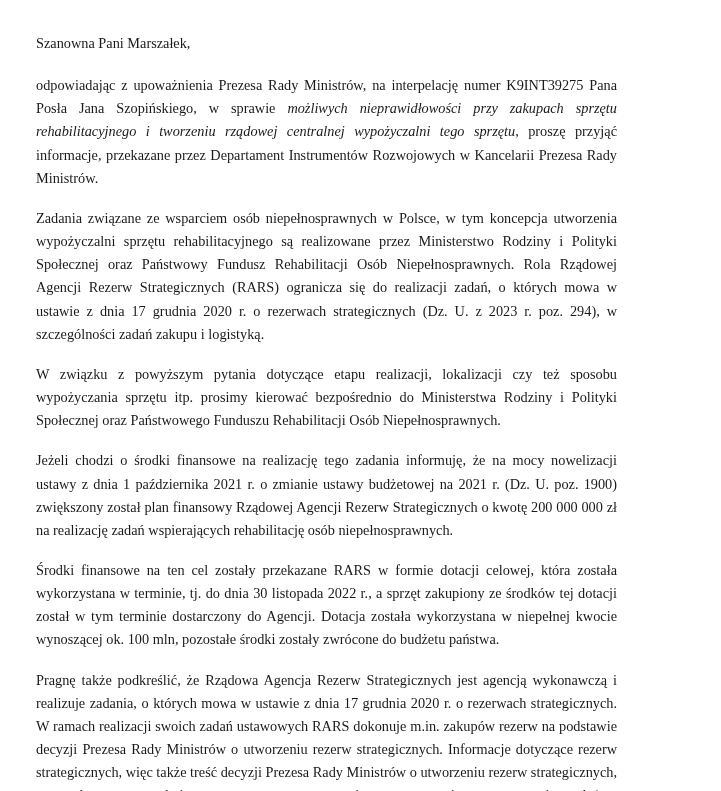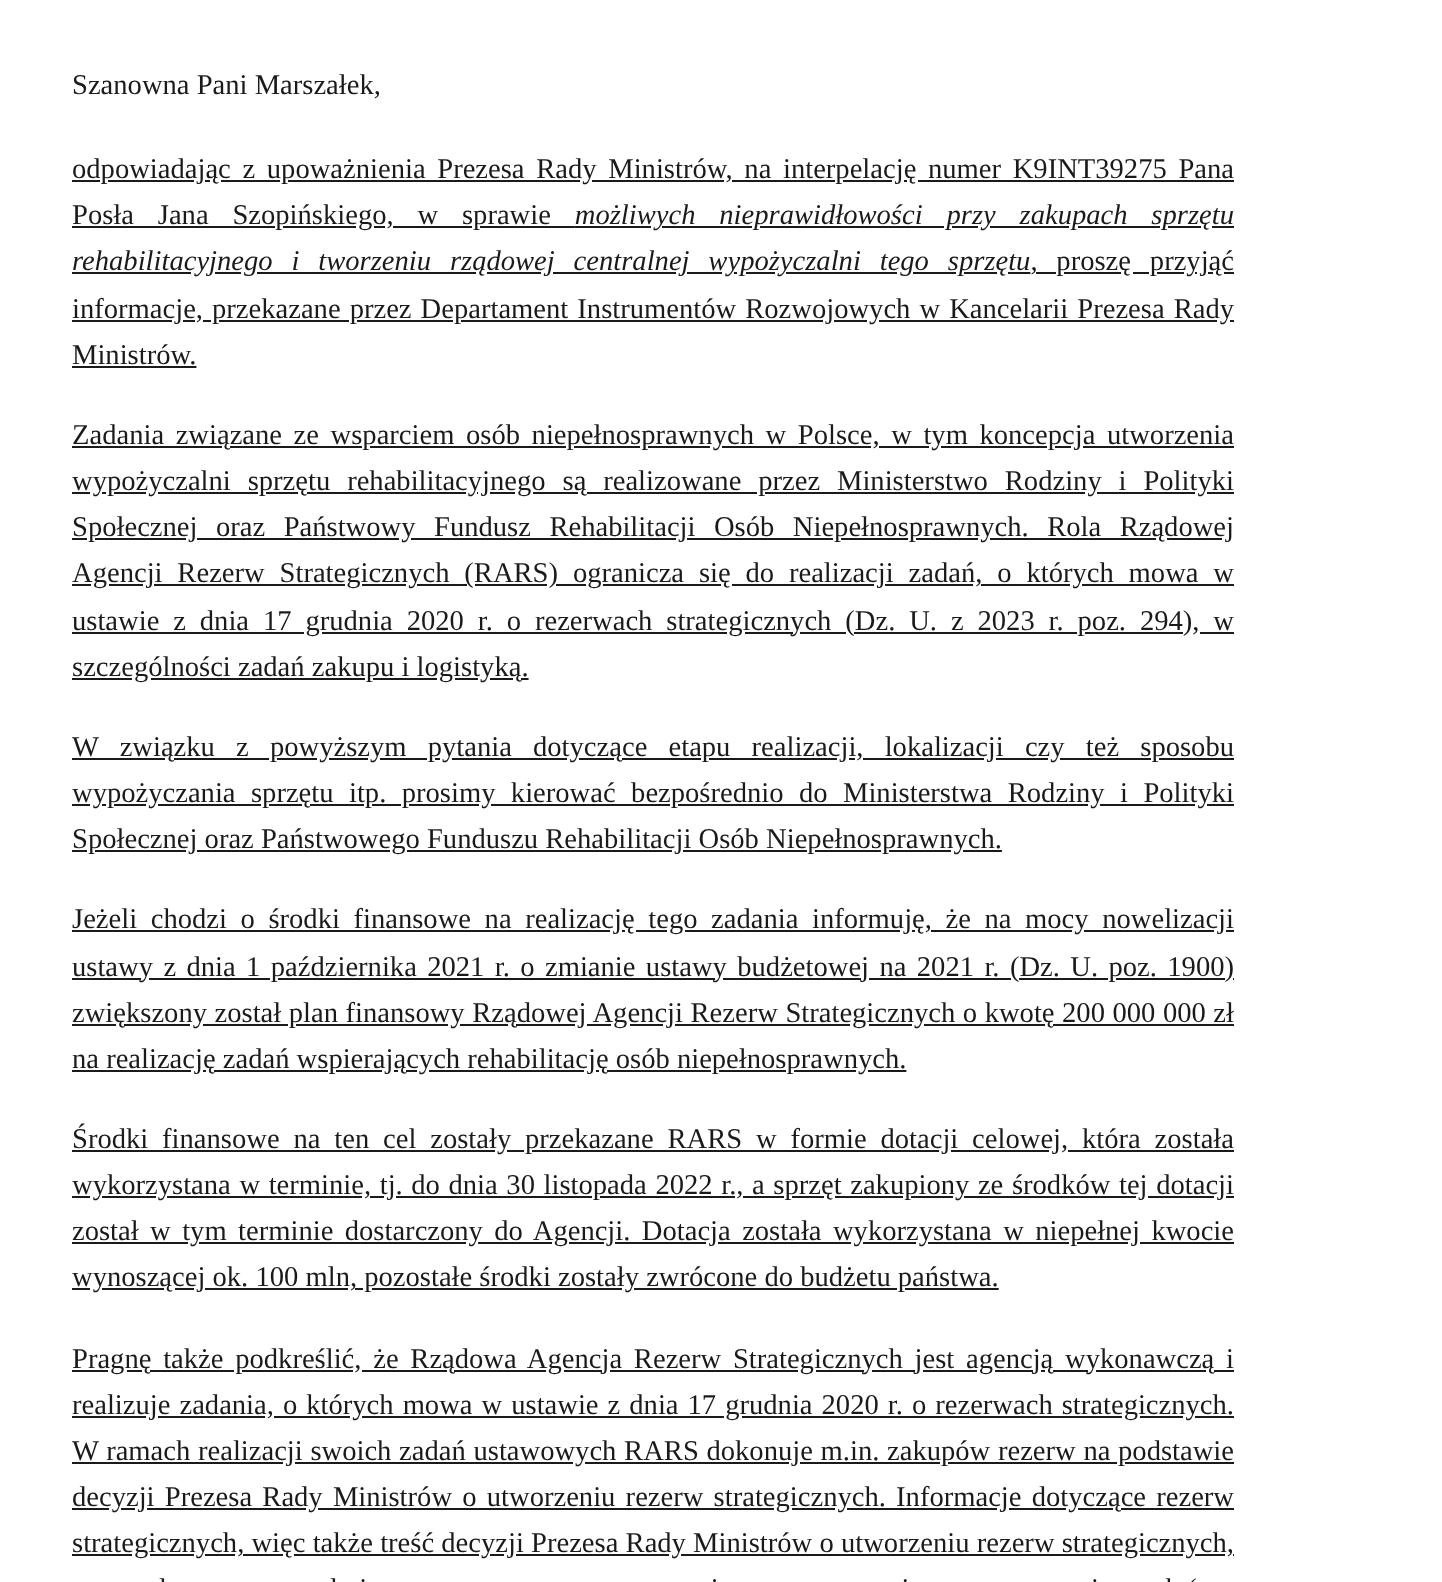--- a/index.html
+++ b/index.html
@@ -24,21 +24,20 @@
   }
   .doc-body {
     font-size: 14.3px;
     line-height: 1.62;
     text-align: justify;
     text-justify: inter-word;
     hyphens: none;
   }
   p.para {
     margin: 0 0 17px 0;
-    text-decoration: underline;
   }
   p.salutation {
     margin: 0 0 19px 0;
     text-align: left;
   }
   .it {
     font-style: italic;
   }
 </style>
 </head>

